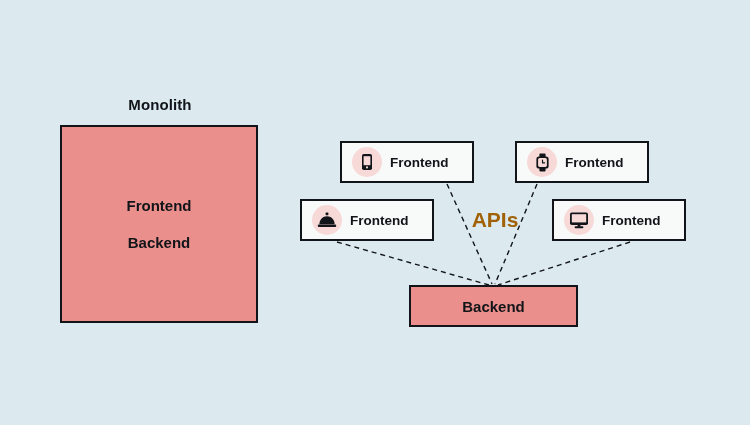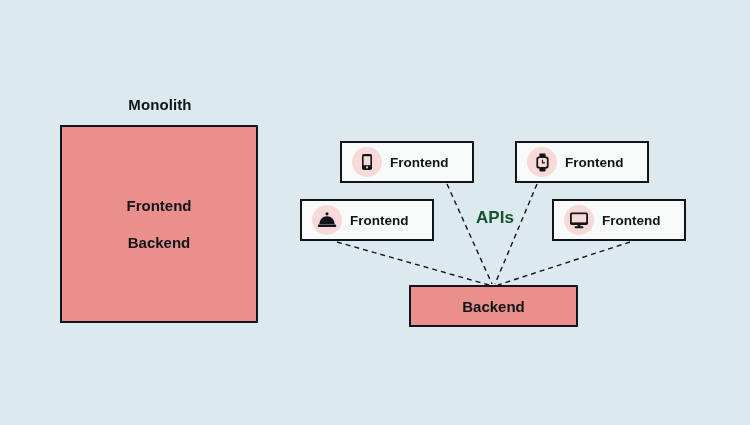--- a/index.html
+++ b/index.html
@@ -115,23 +115,23 @@
     font-size: 15px;
     font-weight: bold;
     color: #111418;
   }
 
   
   #apis-label {
     left: 465px; top: 208px;
     width: 60px;
     text-align: center;
-    font-size: 17px;
-    font-weight: bold;
-    color: #14532d;
+    font-size: 21px;
+    font-weight: bold;
+    color: #a16207;
   }
 </style>
 </head>
 <body>
 
 <div id="canvas">
 
   <div class="abs section-title" id="monolith-title">Monolith</div>
 
   <div class="abs" id="monolith-box">

